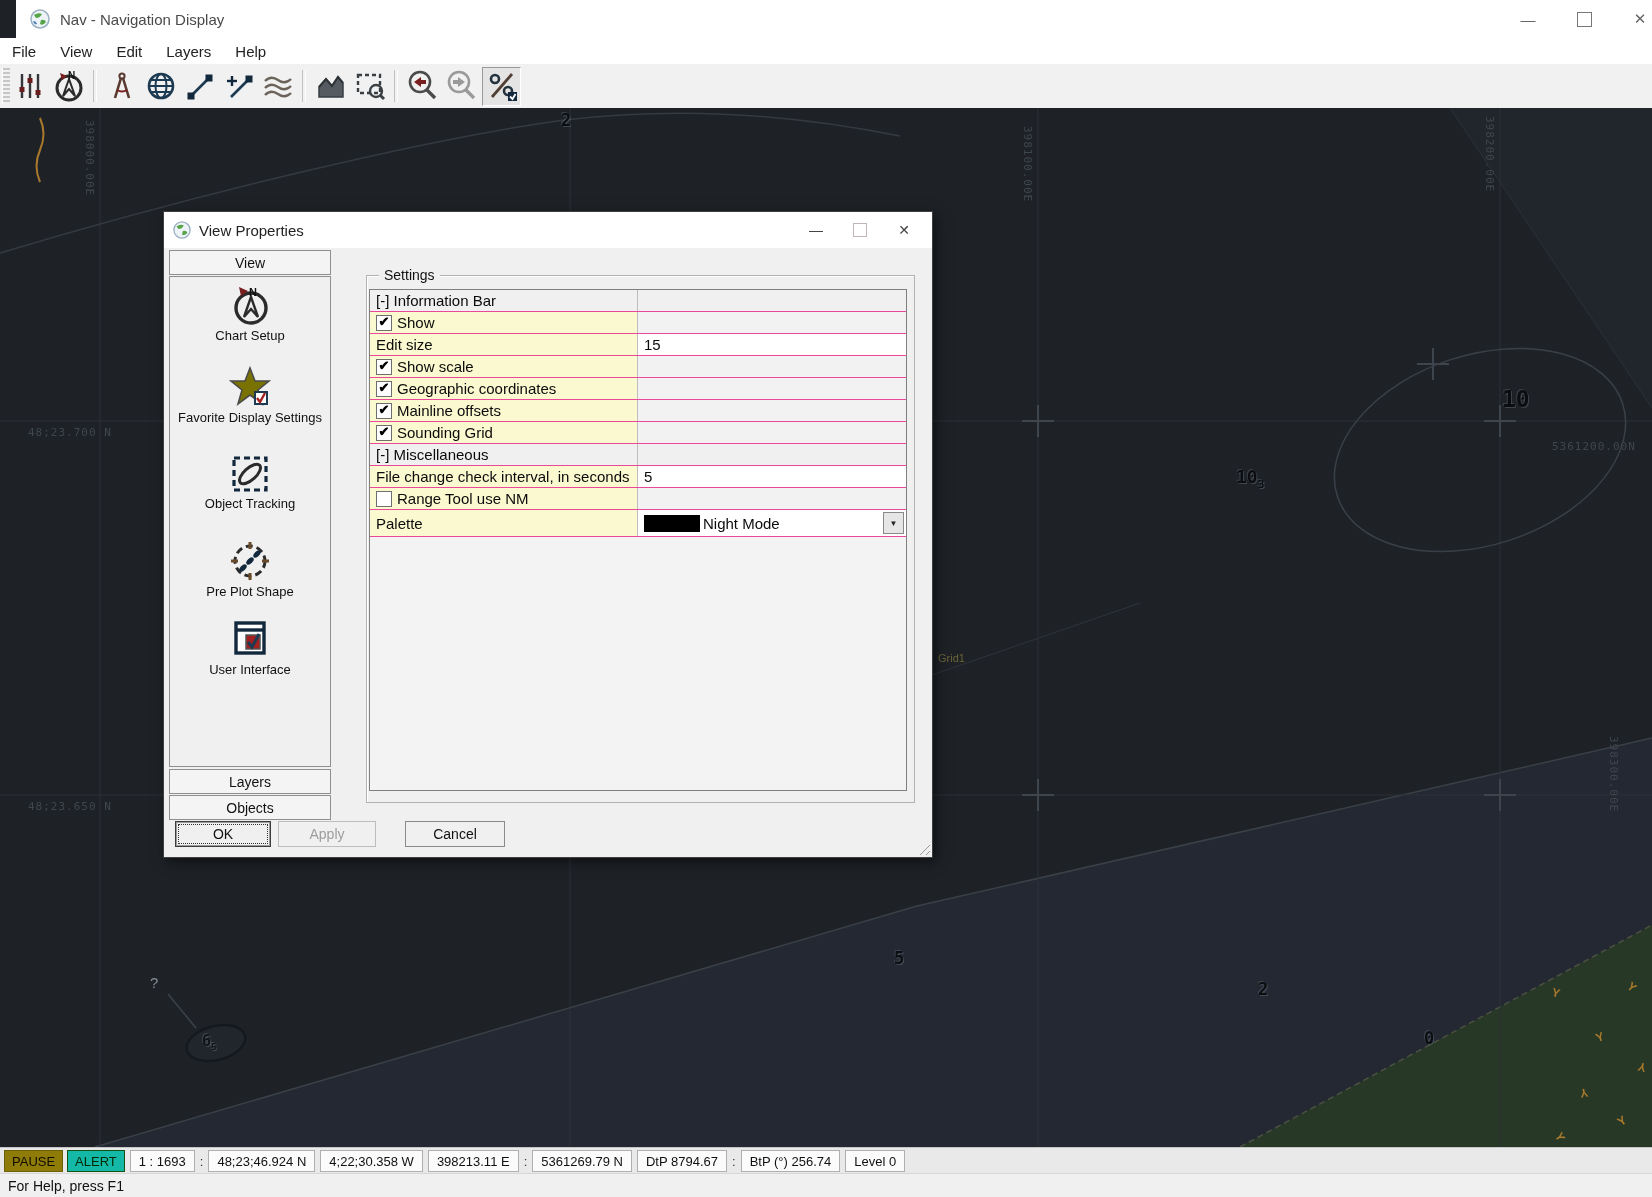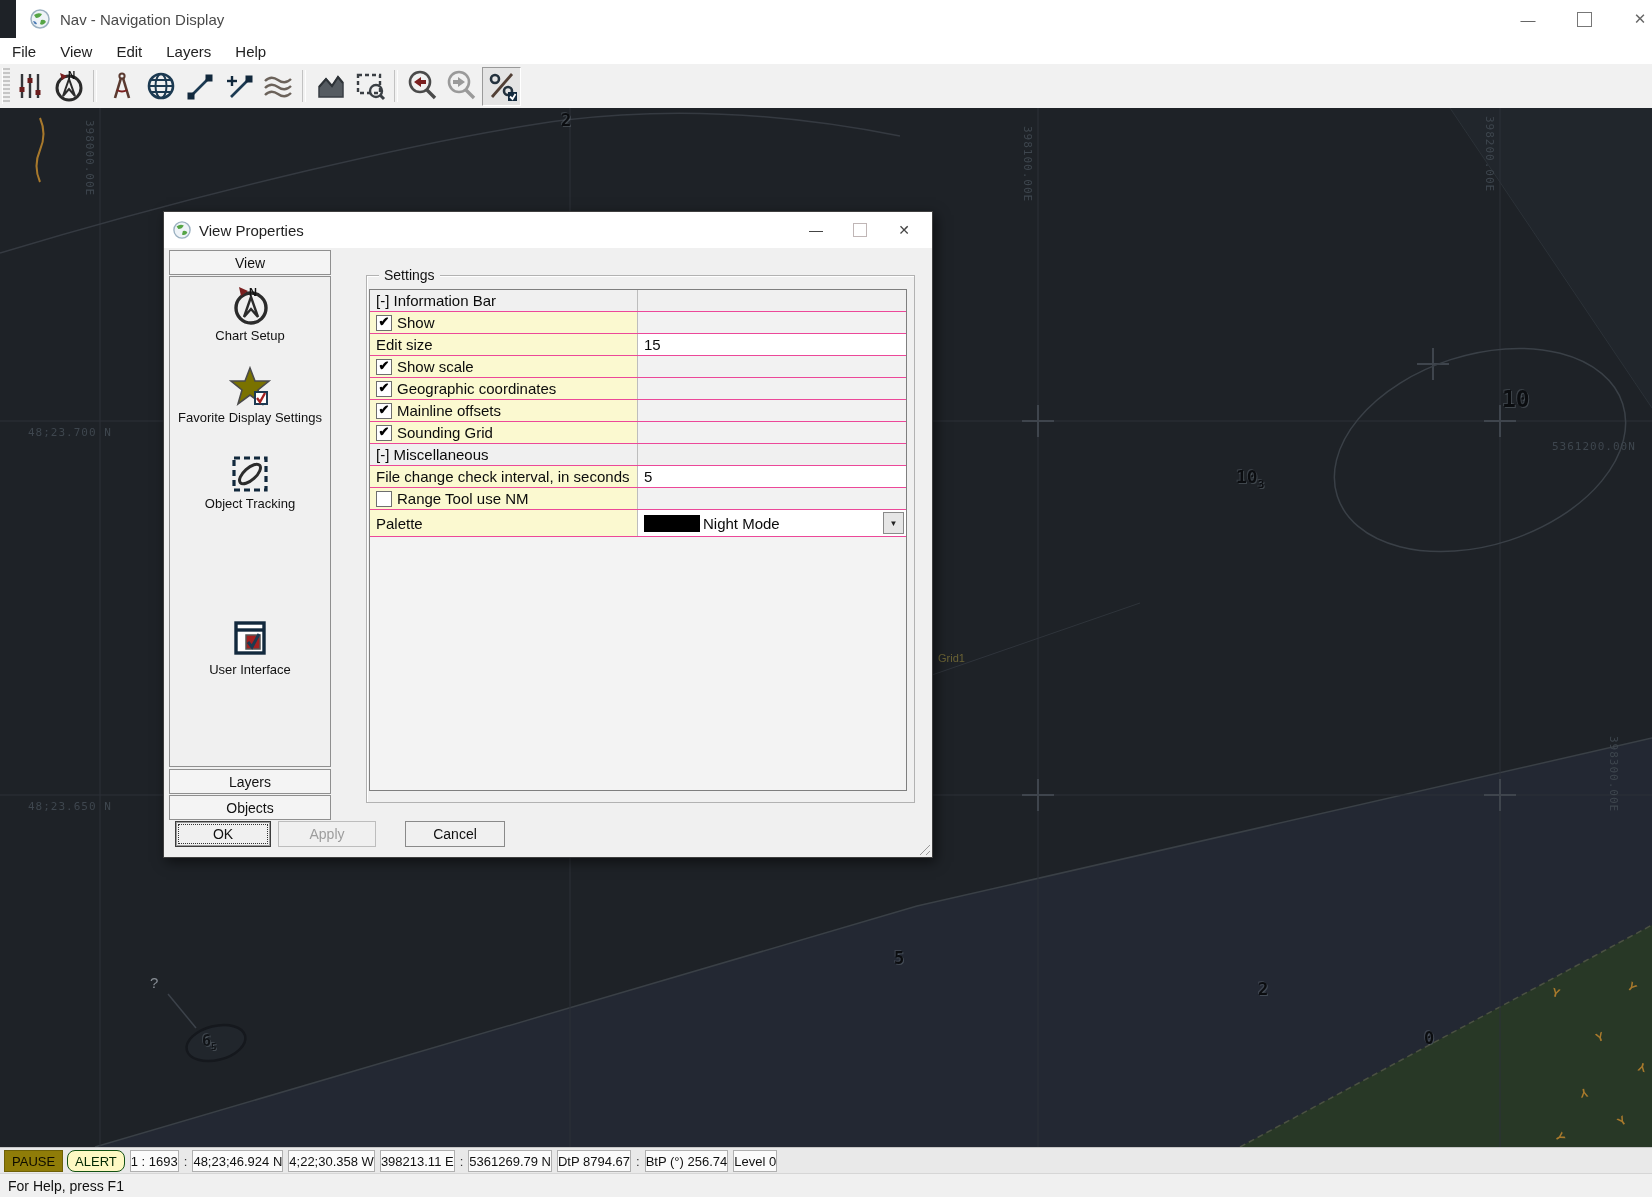--- a/index.html
+++ b/index.html
@@ -32,23 +32,23 @@
   .vlabel{transform:rotate(90deg);transform-origin:left top;}
   .grid-tag{position:absolute;font-size:11px;color:#6b6335;}
   .qmark{position:absolute;font-size:15px;color:#868c93;}
   .weed{position:absolute;font-size:12px;color:#a8792c;font-weight:bold;}
 
   
   .statusbar{position:absolute;left:0;top:1147px;width:100%;height:26px;background:#e9e9e9;border-top:1px solid #c6c6c6;
              display:flex;align-items:center;font-size:13px;color:#111;}
   .badge{height:20px;display:flex;align-items:center;justify-content:center;padding:0 7px;font-weight:normal;margin-left:4px;border:1px solid;}
   .badge.pause{background:#8f7c08;border-color:#6e6006;color:#0e0b00;}
-  .badge.alert{background:#fef9c3;border-color:#145214;color:#032903;border-radius:8px;}
+  .badge.alert{background:#14b8a6;border-color:#145214;color:#032903;}
   .spanel{height:20px;background:#fbfbfb;border:1px solid #b0b0b0;display:flex;align-items:center;justify-content:center;
-          padding:0 0;margin-left:5px;white-space:nowrap;}
+          padding:0 8px;margin-left:5px;white-space:nowrap;}
   .ssep{margin-left:5px;color:#333;}
   .helpbar{position:absolute;left:0;top:1173px;width:100%;height:24px;background:#f0f0f0;border-top:1px solid #d6d6d6;
            display:flex;align-items:center;font-size:14px;color:#111;padding-left:8px;box-sizing:border-box;}
 
   
   .dialog{position:absolute;left:163px;top:211px;width:770px;height:647px;background:#f0f0f0;border:1px solid #3f3f3f;
           box-shadow:3px 4px 12px rgba(0,0,0,.55);box-sizing:border-box;}
   .dlg-title{height:36px;background:#ffffff;display:flex;align-items:center;position:relative;}
   .dlg-globe{margin-left:9px;width:18px;height:18px;}
   .dlg-title-text{margin-left:8px;font-size:15px;color:#222;}
@@ -333,20 +333,37 @@
           </svg>
           <div class="lbl">Favorite Display Settings</div>
         </div>
         <div class="side-item" style="top:176px;">
           <svg width="42" height="42" viewBox="0 0 42 42">
             <rect x="5" y="5" width="32" height="32" fill="none" stroke="#12293d" stroke-width="3.2" stroke-dasharray="6 4"></rect>
             <ellipse cx="21" cy="21" rx="13" ry="6" fill="none" stroke="#2b2b2b" stroke-width="3" transform="rotate(-42 21 21)"></ellipse>
           </svg>
           <div class="lbl">Object Tracking</div>
         </div>
+        <div class="side-item" style="top:262px;">
+          <svg width="44" height="44" viewBox="0 0 44 44">
+            <circle cx="22" cy="22" r="15" fill="none" stroke="#2b2b2b" stroke-width="3" stroke-dasharray="7 4"></circle>
+            <g stroke="#6b4a2a" stroke-width="3">
+                <line x1="22" y1="3" x2="22" y2="10"></line>
+                <line x1="22" y1="34" x2="22" y2="41"></line>
+                <line x1="3" y1="22" x2="10" y2="22"></line>
+                <line x1="34" y1="22" x2="41" y2="22"></line>
+              </g>
+            <g fill="#12293d">
+              <ellipse cx="15" cy="29" rx="4.5" ry="2.6" transform="rotate(-45 15 29)"></ellipse>
+              <ellipse cx="22" cy="22" rx="4.5" ry="2.6" transform="rotate(-45 22 22)"></ellipse>
+              <ellipse cx="29" cy="15" rx="4.5" ry="2.6" transform="rotate(-45 29 15)"></ellipse>
+            </g>
+          </svg>
+          <div class="lbl">Pre Plot Shape</div>
+        </div>
         <div class="side-item" style="top:342px;">
           <svg width="44" height="42" viewBox="0 0 44 42">
             <rect x="8" y="4" width="28" height="30" fill="#fff" stroke="#12293d" stroke-width="3.4"></rect>
             <line x1="8" y1="11" x2="36" y2="11" stroke="#12293d" stroke-width="3.4"></line>
             <rect x="18" y="16" width="14" height="14" fill="#a32020" stroke="#555" stroke-width="1.5"></rect>
             <polyline points="20,23 24,28 31,15" fill="none" stroke="#1c3a52" stroke-width="3"></polyline>
           </svg>
           <div class="lbl">User Interface</div>
         </div>
       </div>

